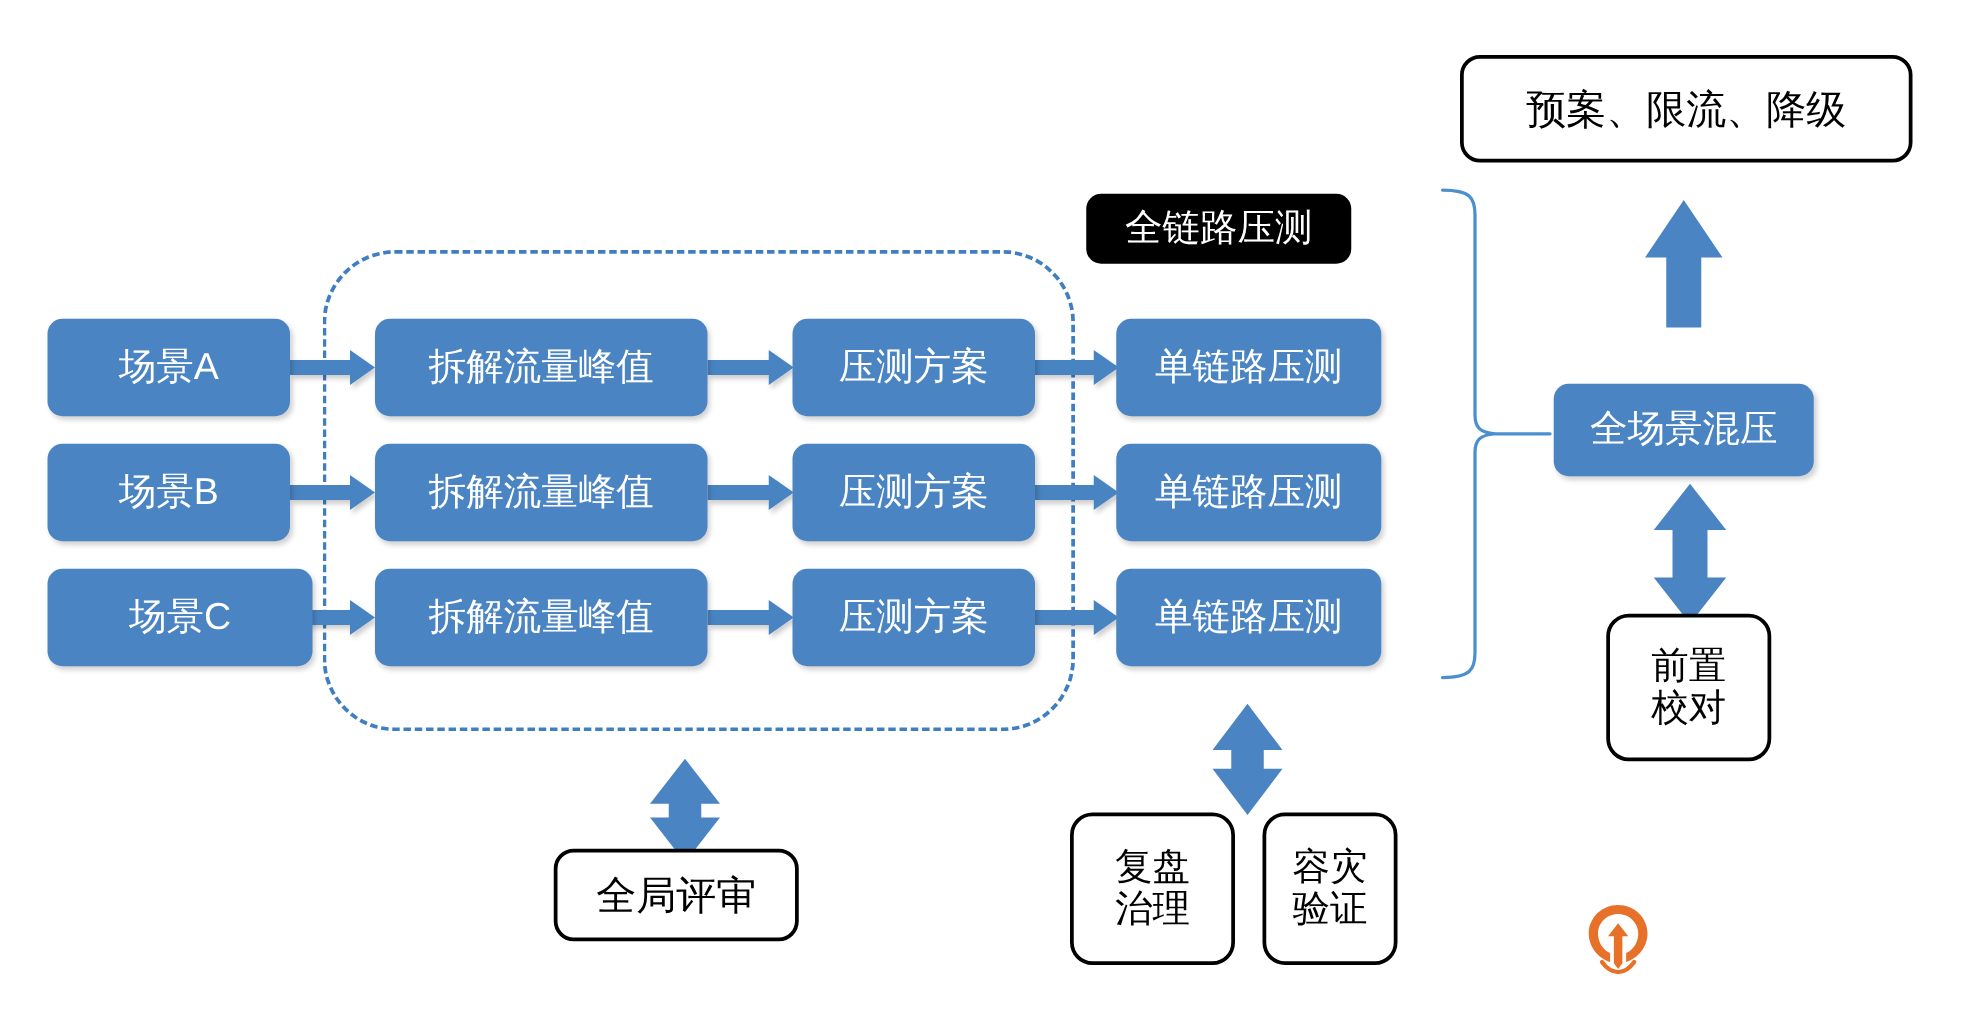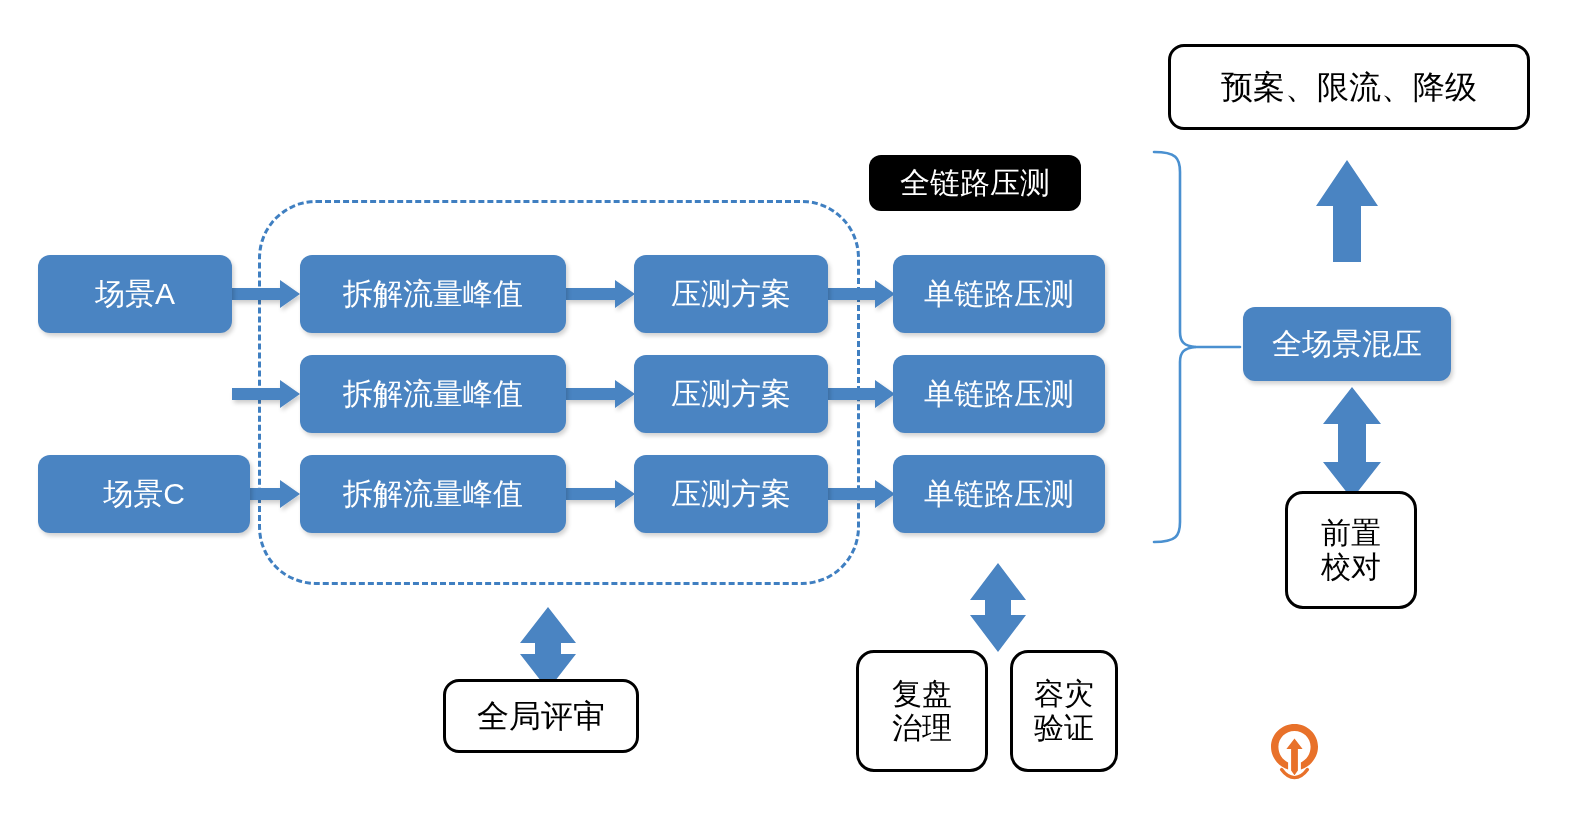--- a/index.html
+++ b/index.html
@@ -167,20 +167,23 @@
     </g>
 
     <g fill="#4a84c2">
       <path d="M998,563 L1026,600 L1011,600 L1011,615 L1026,615 L998,652 L970,615 L985,615 L985,600 L970,600 Z"></path>
     </g>
   </svg>
 
   <div class="node blue-box" style="left:38px; top:255px; width:194px; height:78px;">
     <span>场景A</span>
   </div>
+  <div class="node blue-box" style="left:38px; top:355px; width:194px; height:78px;">
+    <span>场景B</span>
+  </div>
   <div class="node blue-box" style="left:38px; top:455px; width:212px; height:78px;">
     <span>场景C</span>
   </div>
 
   <div class="node blue-box" style="left:300px; top:255px; width:266px; height:78px;">
     <span>拆解流量峰值</span>
   </div>
   <div class="node blue-box" style="left:300px; top:355px; width:266px; height:78px;">
     <span>拆解流量峰值</span>
   </div>

